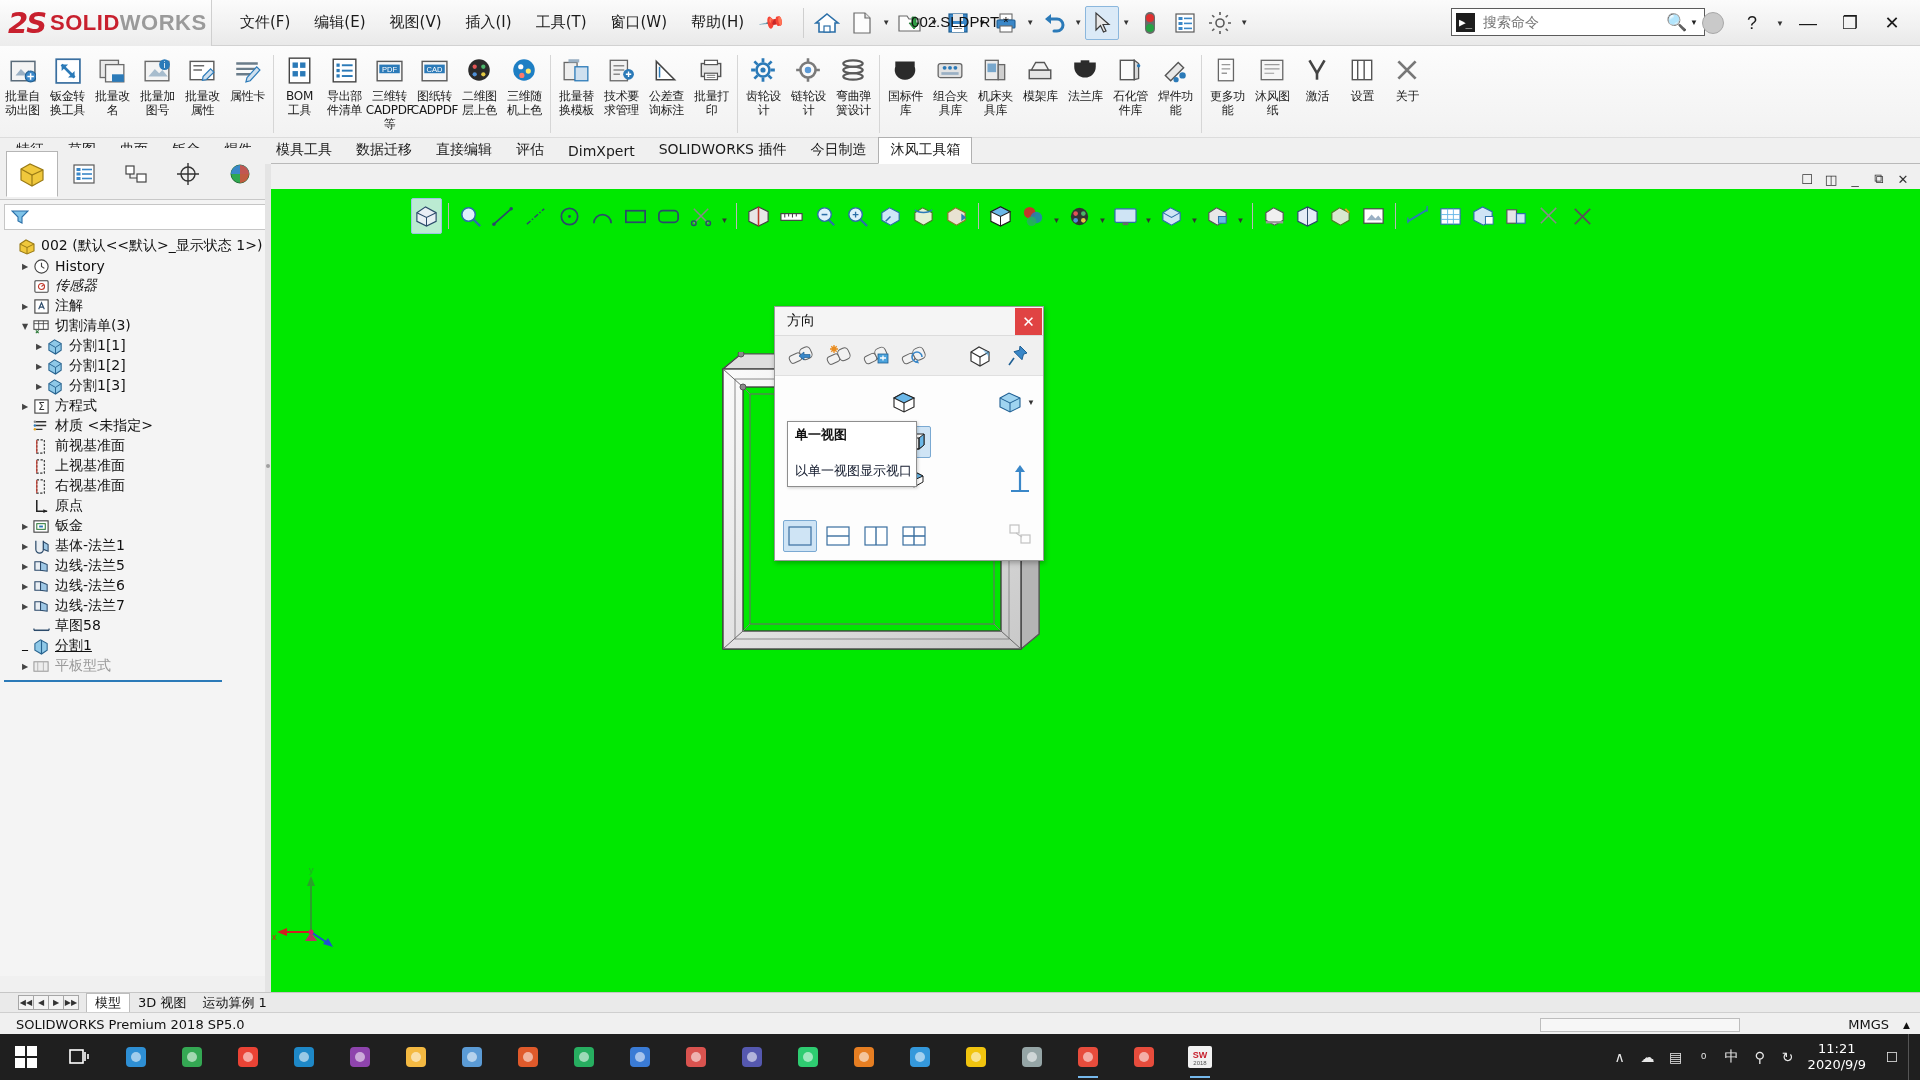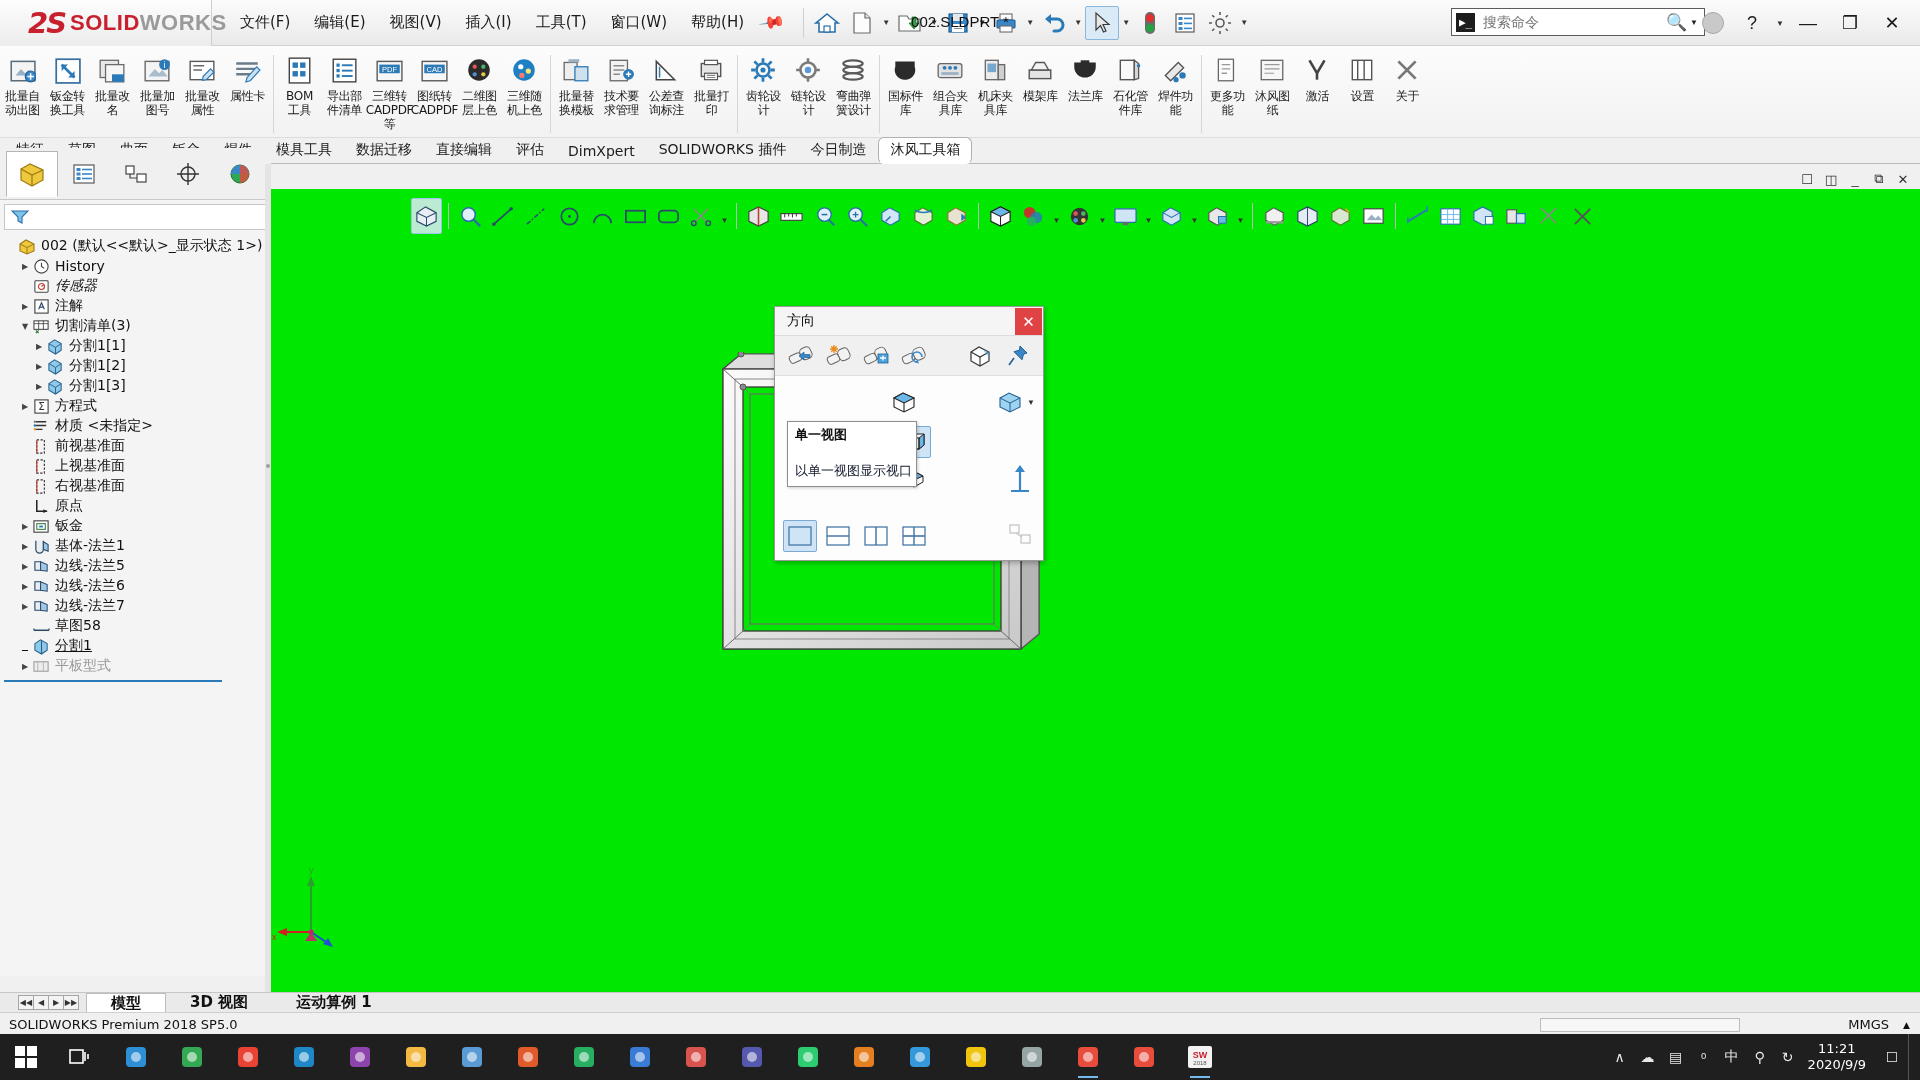--- a/index.html
+++ b/index.html
@@ -14,21 +14,21 @@
   .app { position:relative; width:1920px; height:1080px; }
 
   
   .titlebar {
     position:absolute; left:0; top:0; width:1920px; height:46px;
     background:linear-gradient(to bottom,#fbfbfb 0%, #f1f1f1 60%, #e9e9e9 100%);
     border-bottom:1px solid #d2d2d2;
     display:flex; align-items:center;
   }
   .sw-logo {
-    width:212px; height:46px; display:flex; align-items:center; padding-left:28px;
+    width:212px; height:46px; display:flex; align-items:center; padding-left:8px;
     background:linear-gradient(to bottom,#fdfdfd,#ececec);
     border-right:1px solid #cfcfcf;
   }
   .sw-logo .mark {
     font-size:29px; font-weight:bold; color:#c8202e; font-style:italic;
     letter-spacing:-2px; margin-right:5px; font-family:"DejaVu Sans", sans-serif;
   }
   .sw-logo .word1 { font-size:22px; font-weight:bold; color:#c8202e; letter-spacing:0.5px;}
   .sw-logo .word2 { font-size:22px; font-weight:bold; color:#9a9a9a; letter-spacing:0.5px;}
 
@@ -96,21 +96,21 @@
   .cmdtabs {
     position:absolute; left:0; top:138px; width:1920px; height:26px;
     background:#f0f0f0; border-bottom:1px solid #b9b9b9; display:flex; align-items:flex-end;
     padding-left:4px;
   }
   .ctab {
     padding:3px 11px 4px 11px; font-size:14px; color:#1b1b1b; cursor:default;
     border:1px solid transparent; border-bottom:none;
     font-family:"DejaVu Sans","Liberation Sans",sans-serif;
   }
-  .ctab.active { background:#fff; border-color:#b0b0b0; border-bottom:1px solid #fff; margin-bottom:-1px;border-radius:6px;}
+  .ctab.active { background:#fff; border-color:#b0b0b0; border-bottom:1px solid #fff; margin-bottom:-1px;}
 
   
   .leftpanel { position:absolute; left:0; top:148px; width:271px; height:828px; background:#f4f4f4; }
   .mgr-tabs {
     height:52px; display:flex; align-items:center; background:#f0f0f0;
     border-bottom:1px solid #c8c8c8; padding-left:6px;
   }
   .mgr-tab { width:52px;height:46px;display:flex;align-items:center;justify-content:center;
      border:1px solid transparent; }
   .mgr-tab.active { background:#fff; border:1px solid #b5b5b5; border-bottom-color:#fff;}
@@ -183,28 +183,28 @@
   .tt-desc { font-size:13px; color:#0f172a; font-family:Liberation Sans, sans-serif; white-space:nowrap;}
 
   
   .doctabs {
     position:absolute; left:0; top:992px; width:1920px; height:20px;
     background:#eaeaea; border-top:1px solid #c6c6c6; display:flex; align-items:center;
   }
   .navarrows { display:flex; align-items:center; margin-left:18px; gap:0; }
   .navarrows span { width:16px;height:15px;border:1px solid #a6a6a6;background:#f3f3f3;
       display:flex;align-items:center;justify-content:center;font-size:8px;color:#333;margin-right:-1px;}
-  .dtab { padding:2px 24px; font-size:15px; color:#111; height:20px; display:flex;align-items:center;
-     font-family:"DejaVu Sans","Liberation Sans",sans-serif;font-weight:bold;}
+  .dtab { padding:2px 8px; font-size:13px; color:#111; height:20px; display:flex;align-items:center;
+     font-family:"DejaVu Sans","Liberation Sans",sans-serif;}
   .dtab.active { background:#fff; border:1px solid #bdbdbd; border-bottom:none; }
 
   .statusbar {
     position:absolute; left:0; top:1012px; width:1920px; height:24px;
     background:#f0f0f0; border-top:1px solid #cfcfcf; display:flex; align-items:center;
-    font-size:13px; color:#111; padding-left:9px;
+    font-size:13px; color:#111; padding-left:16px;
     font-family:"DejaVu Sans","Liberation Sans",sans-serif;
   }
   .sb-right { position:absolute; right:10px; display:flex; align-items:center; gap:14px;}
   .sb-box { position:absolute; right:180px; width:200px; height:14px; border:1px solid #bdbdbd; background:#f7f7f7;}
 
   
   .taskbar {
     position:absolute; left:0; top:1034px; width:1920px; height:46px; background:#1f1f1f;
     display:flex; align-items:flex-start;
   }

